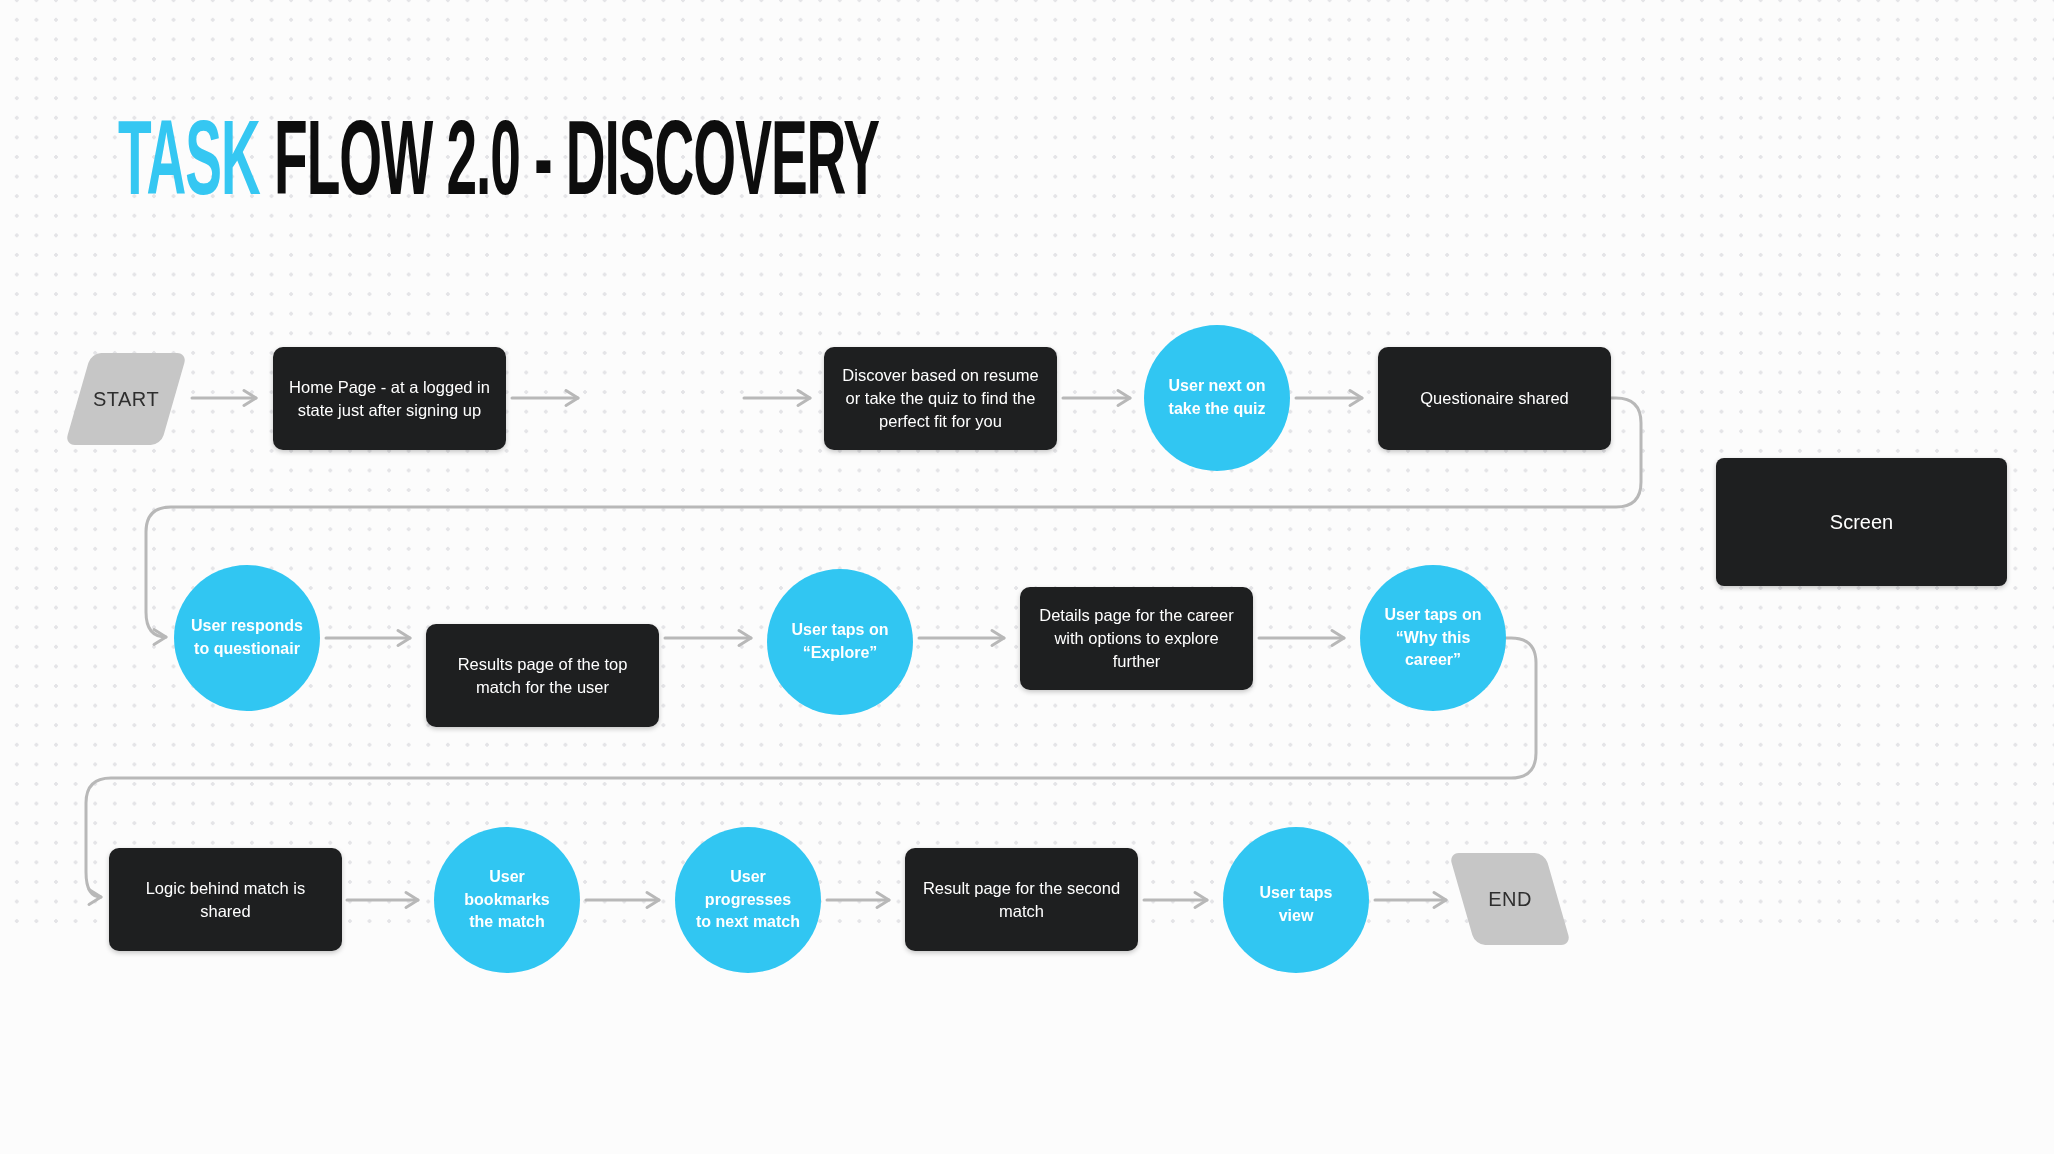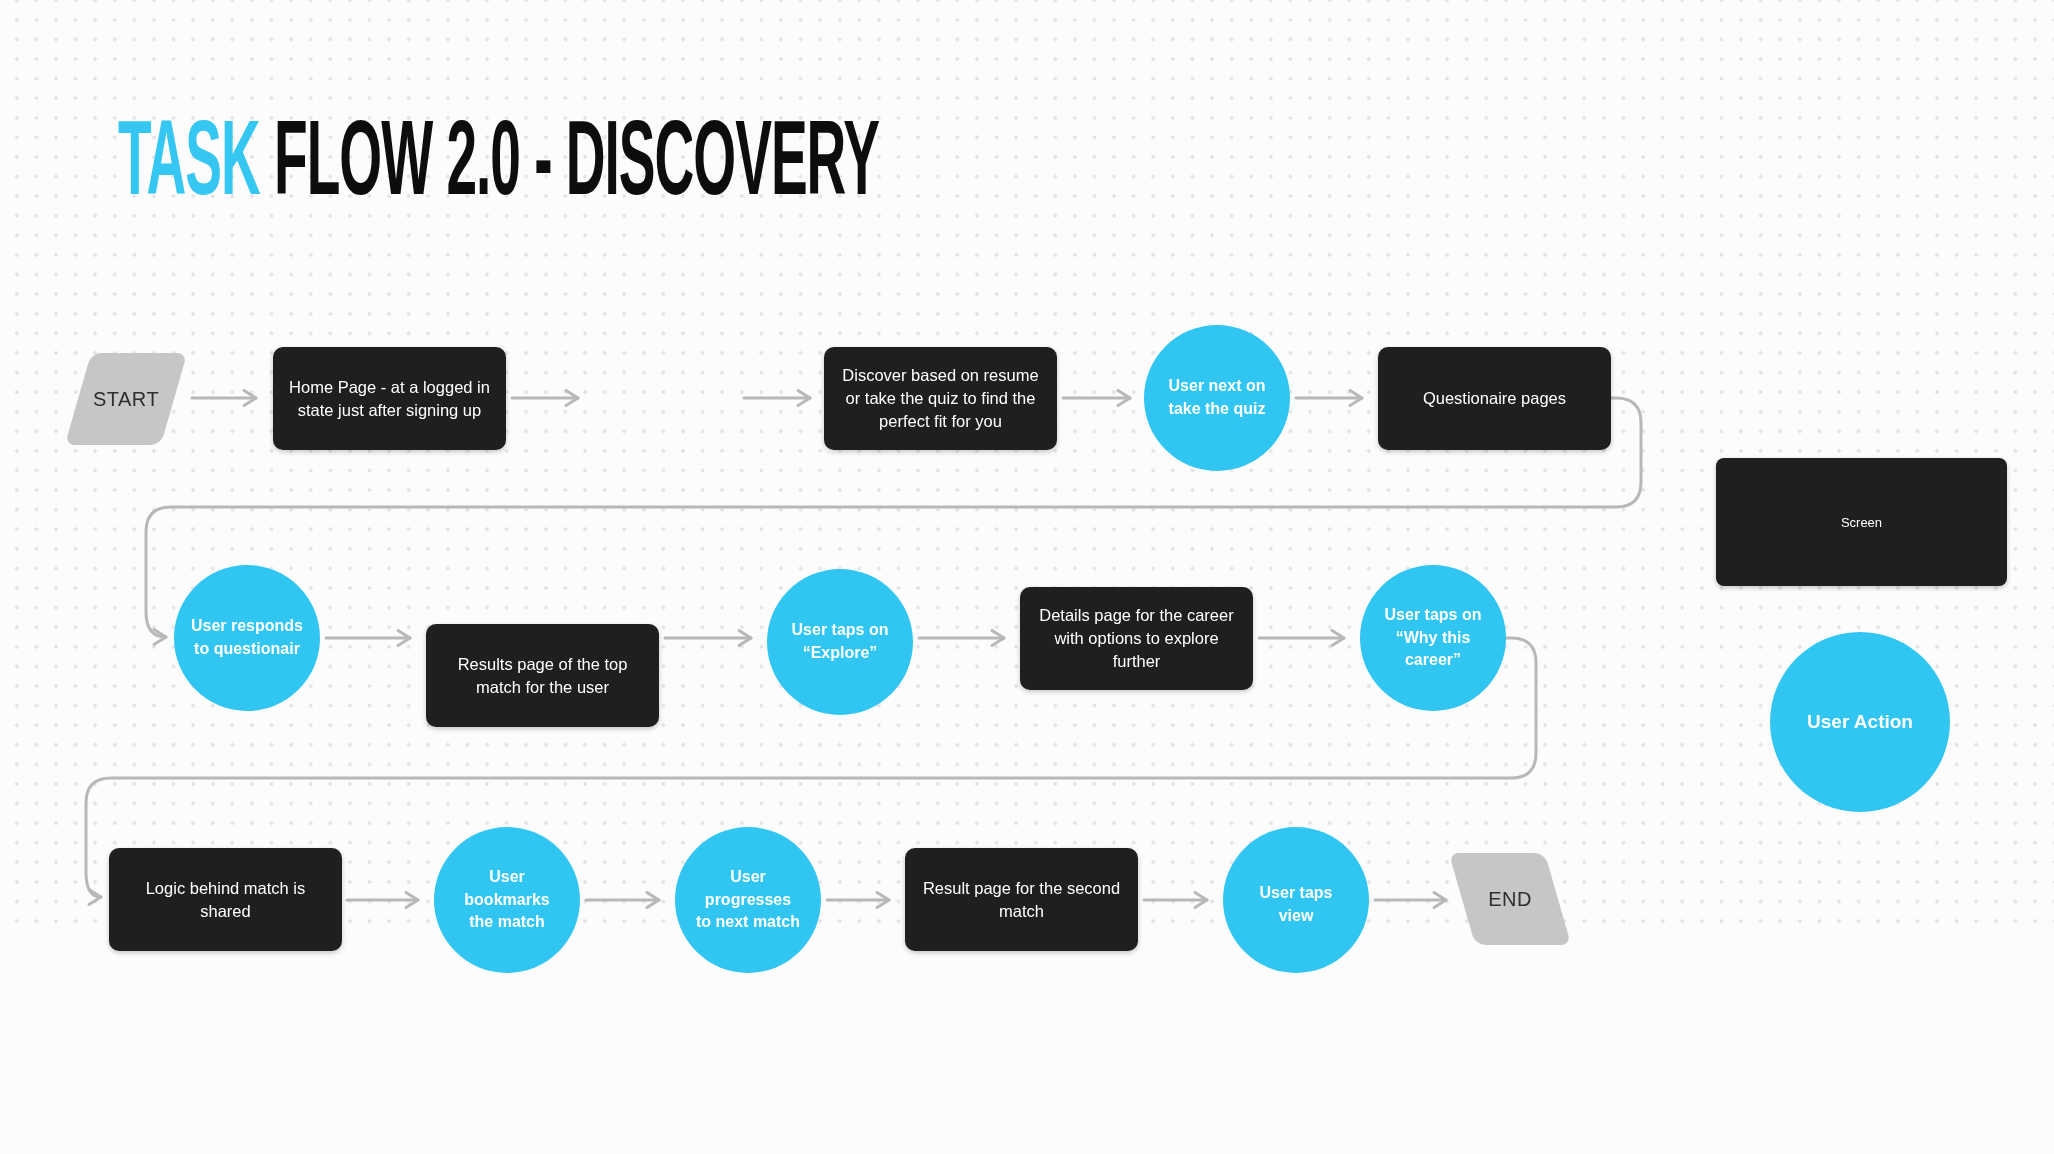--- a/index.html
+++ b/index.html
@@ -50,21 +50,21 @@
     position:absolute;inset:0;background:#C6C6C6;border-radius:10px;
   }
   .term .lbl{
     position:relative;z-index:1;color:#2E2E2E;font-size:20px;letter-spacing:0.5px;
   }
   .n-start .term-shape{transform:skewX(-16deg);}
   .n-end   .term-shape{transform:skewX(16deg);}
   
   .leg-screen{
     width:291px;height:128px;border-radius:8px;background:#1E1F20;color:#fff;
-    font-size:13px;font-weight:400;box-shadow:0 2px 5px rgba(0,0,0,0.22);
+    font-size:20px;font-weight:400;box-shadow:0 2px 5px rgba(0,0,0,0.22);
   }
   .leg-action{
     width:180px;height:180px;border-radius:50%;background:#31C6F2;color:#fff;
     font-size:19px;font-weight:700;
   }
   
   .n-start    {left:78px;  top:353px;}
   .n-home     {left:273px; top:347px;}
   .c-discover {left:592px; top:325px;}
   .n-discover {left:824px; top:347px;}
@@ -135,21 +135,21 @@
 
   <div class="node screen n-discover">
     <span class="lbl">Discover based on resume or take the quiz to find the perfect fit for you</span>
   </div>
 
   <div class="node action c-quiz">
     <span class="lbl">User next on take the quiz</span>
   </div>
 
   <div class="node screen n-quest">
-    <span class="lbl">Questionaire pages</span>
+    <span class="lbl">Questionaire shared</span>
   </div>
 
   <div class="node action c-responds">
     <span class="lbl">User responds to questionair</span>
   </div>
 
   <div class="node screen n-results">
     <span class="lbl">Results page of the top match for the user</span>
   </div>
 
@@ -187,17 +187,14 @@
 
   <div class="node term n-end">
     <div class="term-shape"></div>
     <span class="lbl">END</span>
   </div>
 
   <div class="node leg-screen">
     <span class="lbl">Screen</span>
   </div>
 
-  <div class="node leg-action">
-    <span class="lbl">User Action</span>
-  </div>
 
 </div>
 
 </body></html>

